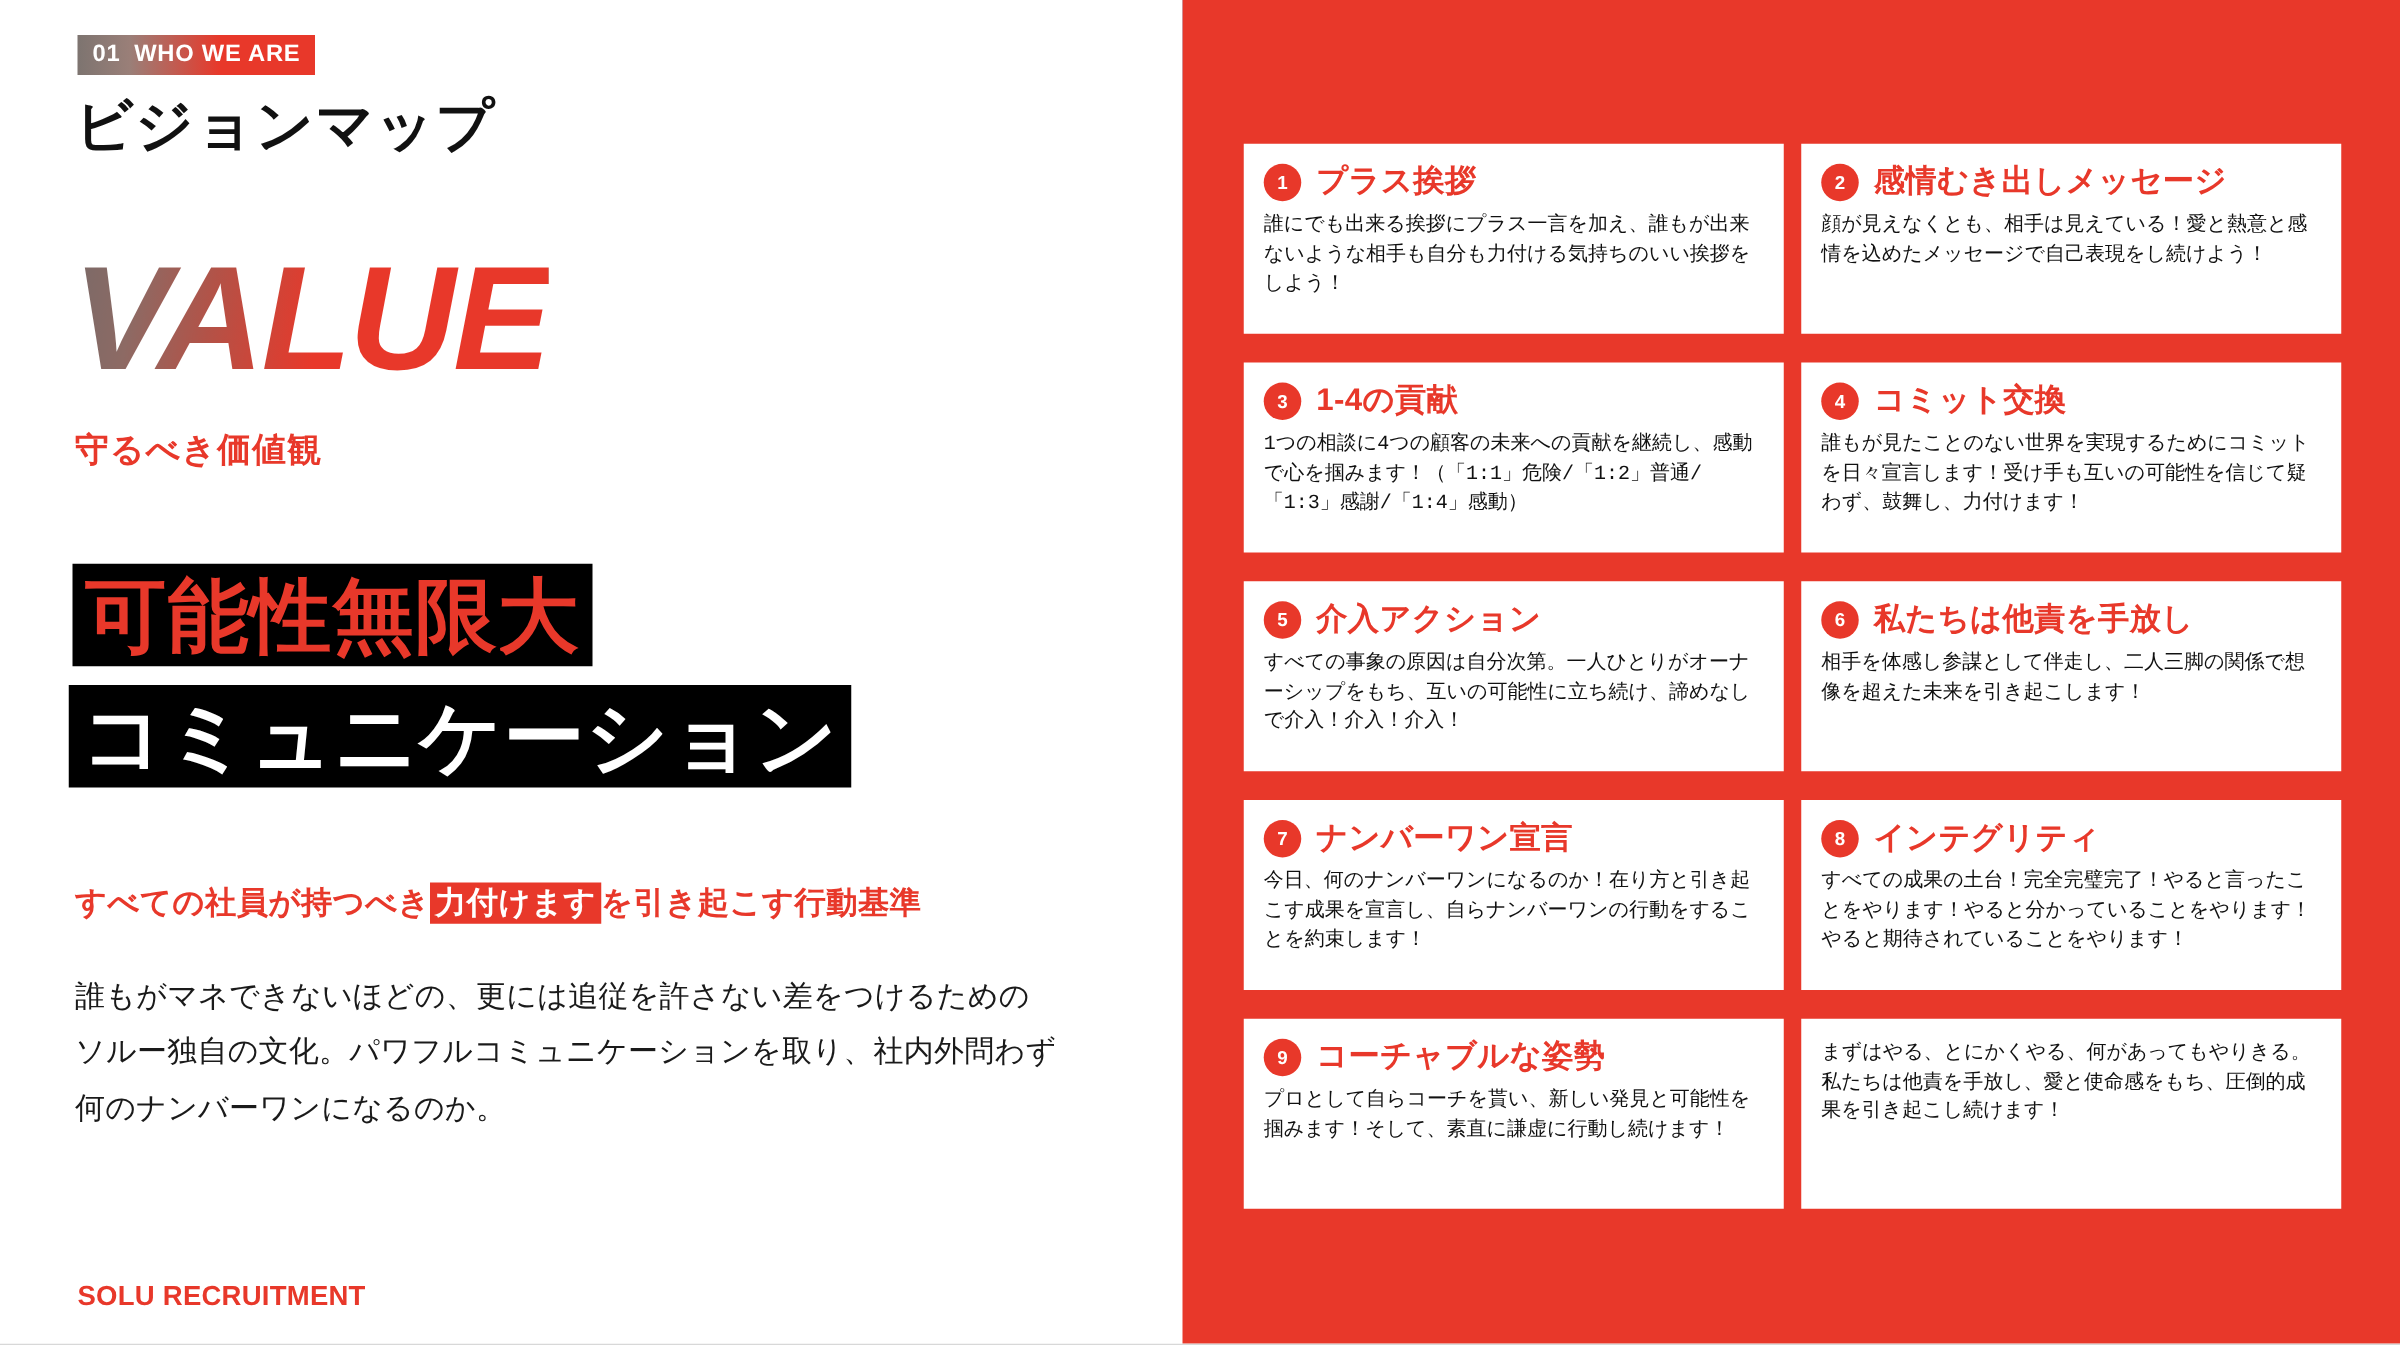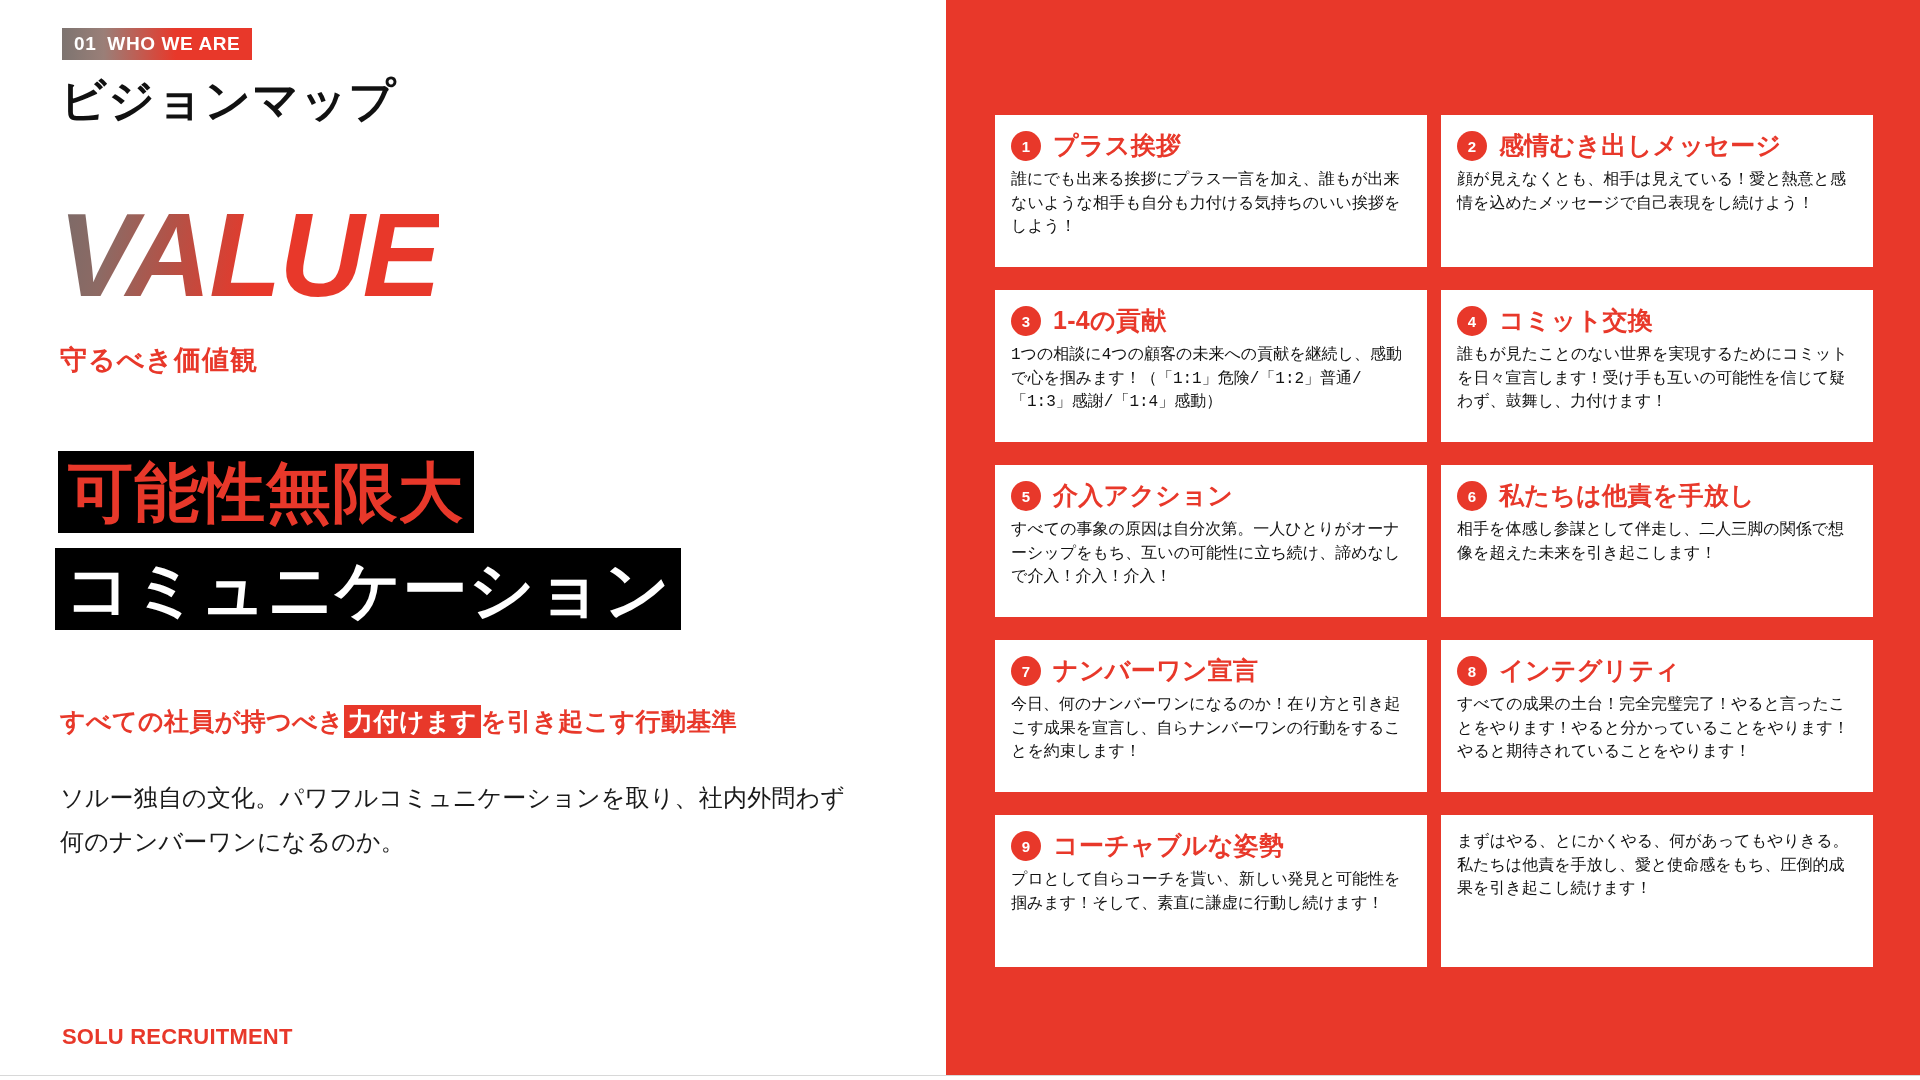--- a/index.html
+++ b/index.html
@@ -219,20 +219,21 @@
     <div id="value-sub">守るべき価値観</div>
 
     <div id="bar-1" class="black-bar">可能性無限大</div>
     <div id="bar-2" class="black-bar">コミュニケーション</div>
 
     <div id="tagline">
       <span>すべての社員が持つべき</span><span class="hl">力付けます</span><span>を引き起こす行動基準</span>
     </div>
 
     <div id="body-copy">
+      <span>誰もがマネできないほどの、更には追従を許さない差をつけるための</span>
       <span>ソルー独自の文化。パワフルコミュニケーションを取り、社内外問わず</span>
       <span>何のナンバーワンになるのか。</span>
     </div>
 
     <div id="footer-brand">SOLU RECRUITMENT</div>
   </div>
 
   <div id="right-panel">
     <div id="card-grid">
 

